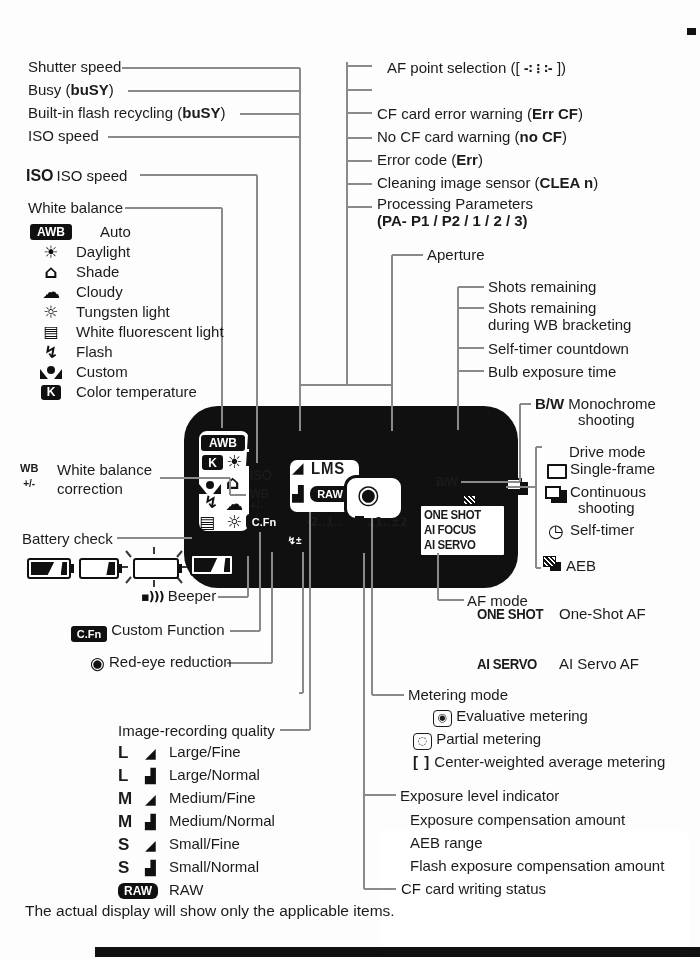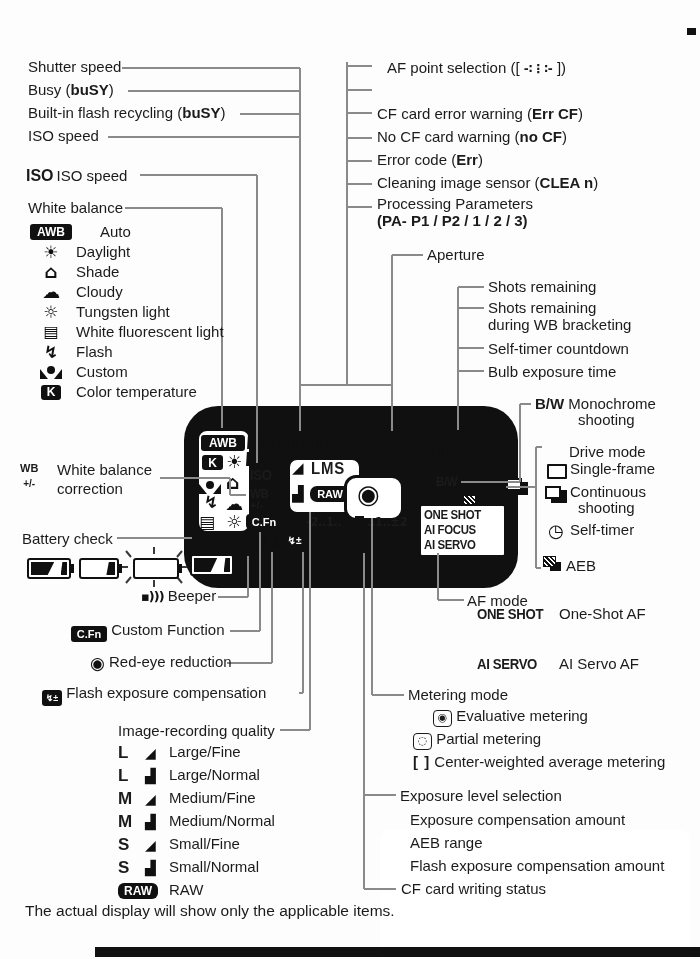--- a/index.html
+++ b/index.html
@@ -358,21 +358,21 @@
   <div class="lb" style="left:477px;top:606px;"><b class="cond" style="width:82px;">ONE SHOT</b><span>One-Shot AF</span></div>
   <div class="lb" style="left:477px;top:656px;"><b class="cond" style="width:82px;">AI SERVO</b><span>AI Servo AF</span></div>
 
   
   <div class="lb" style="left:408px;top:687px;">Metering mode</div>
   <div class="lb" style="left:413px;top:708px;padding-left:20px;"><span class="mbox">◉</span> <span>Evaluative metering</span></div>
   <div class="lb" style="left:413px;top:731px;"><span class="mbox">◌</span> <span>Partial metering</span></div>
   <div class="lb" style="left:413px;top:754px;"><b style="letter-spacing:1px;">[ ]</b> <span>Center-weighted average metering</span></div>
 
   
-  <div class="lb" style="left:400px;top:788px;">Exposure level selection</div>
+  <div class="lb" style="left:400px;top:788px;">Exposure level indicator</div>
   <div class="lb" style="left:410px;top:812px;">Exposure compensation amount</div>
   <div class="lb" style="left:410px;top:835px;">AEB range</div>
   <div class="lb" style="left:410px;top:858px;">Flash exposure compensation amount</div>
   <div class="lb" style="left:401px;top:881px;">CF card writing status</div>
 
   
   <div class="lb" style="left:20px;top:459px;text-align:center;line-height:1;"><b style="font-size:11px;">WB</b><br><b style="font-size:10px;">+/-</b></div>
   <div class="lb" style="left:57px;top:462px;">White balance</div>
   <div class="lb" style="left:57px;top:481px;">correction</div>
   <div class="lb" style="left:22px;top:531px;">Battery check</div>
@@ -380,21 +380,20 @@
       <i class="bf" style="width:58%;"></i>
       <i class="br" style="width:16%;"></i>
     </div>
   <div class="ic-batt" style="position:absolute;left:79px;top:558px;width:36px;height:17px;z-index:3;">
       <i class="br" style="width:24%;"></i>
     </div>
   <div class="ic-batt" style="position:absolute;left:133px;top:558px;width:42px;height:17px;z-index:3;"></div>
   <div class="lb" style="left:141px;top:588px;"><b class="glyph" style="font-size:13px;letter-spacing:-1px;">▪)))</b> <span>Beeper</span></div>
   <div class="lb" style="left:71px;top:622px;"><span class="badge" style="width:36px;height:16px;font-size:11px;vertical-align:-3px;">C.Fn</span> <span>Custom Function</span></div>
   <div class="lb" style="left:90px;top:654px;"><span class="glyph" style="font-size:17px;vertical-align:-2px;">◉</span> <span>Red-eye reduction</span></div>
-  <div class="lb" style="left:42px;top:685px;"><span class="badge" style="width:20px;height:16px;font-size:9px;vertical-align:-3px;">↯±</span> <span>Flash exposure compensation</span></div>
 
   
   <div class="lb" style="left:118px;top:723px;">Image-recording quality</div>
   <div style="position:absolute;left:118px;top:741px;z-index:3;">
     <div style="display:flex;align-items:center;height:23px;">
         <b style="width:27px;font-size:17px;">L</b>
         <span class="glyph" style="width:24px;font-size:14px;">◢</span>
         <span class="lb" style="position:static;">Large/Fine</span>
       </div>
     <div style="display:flex;align-items:center;height:23px;">

